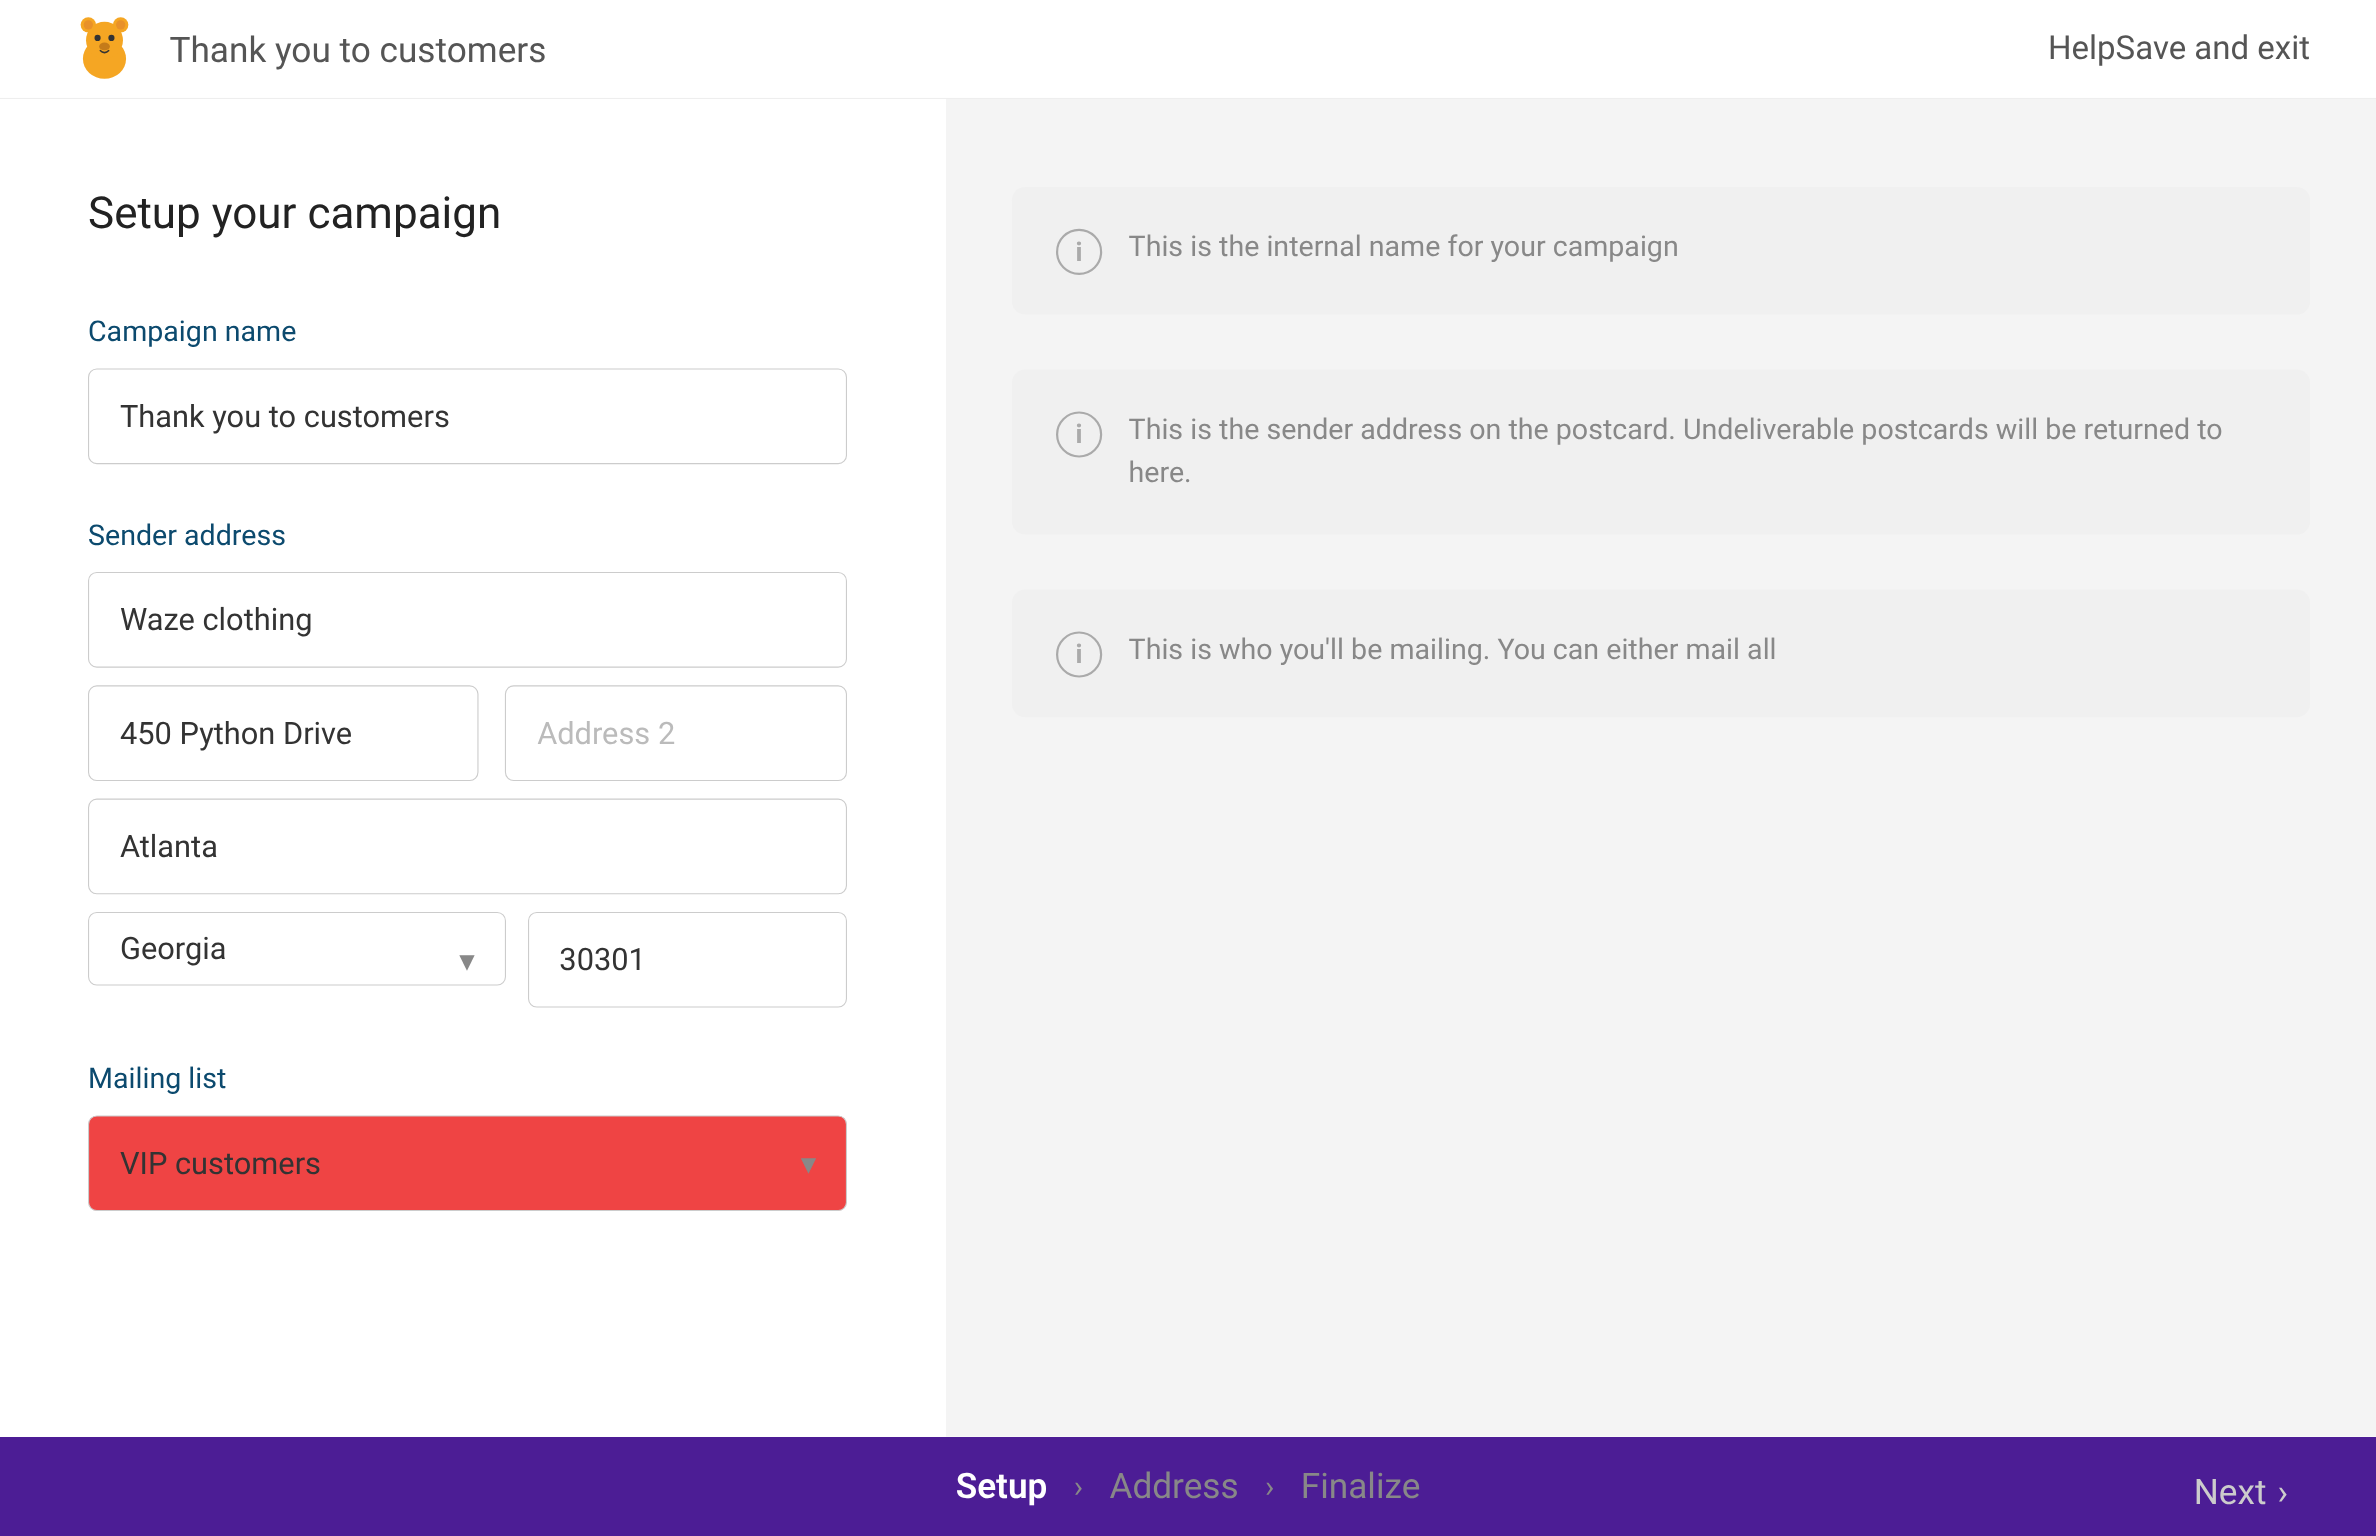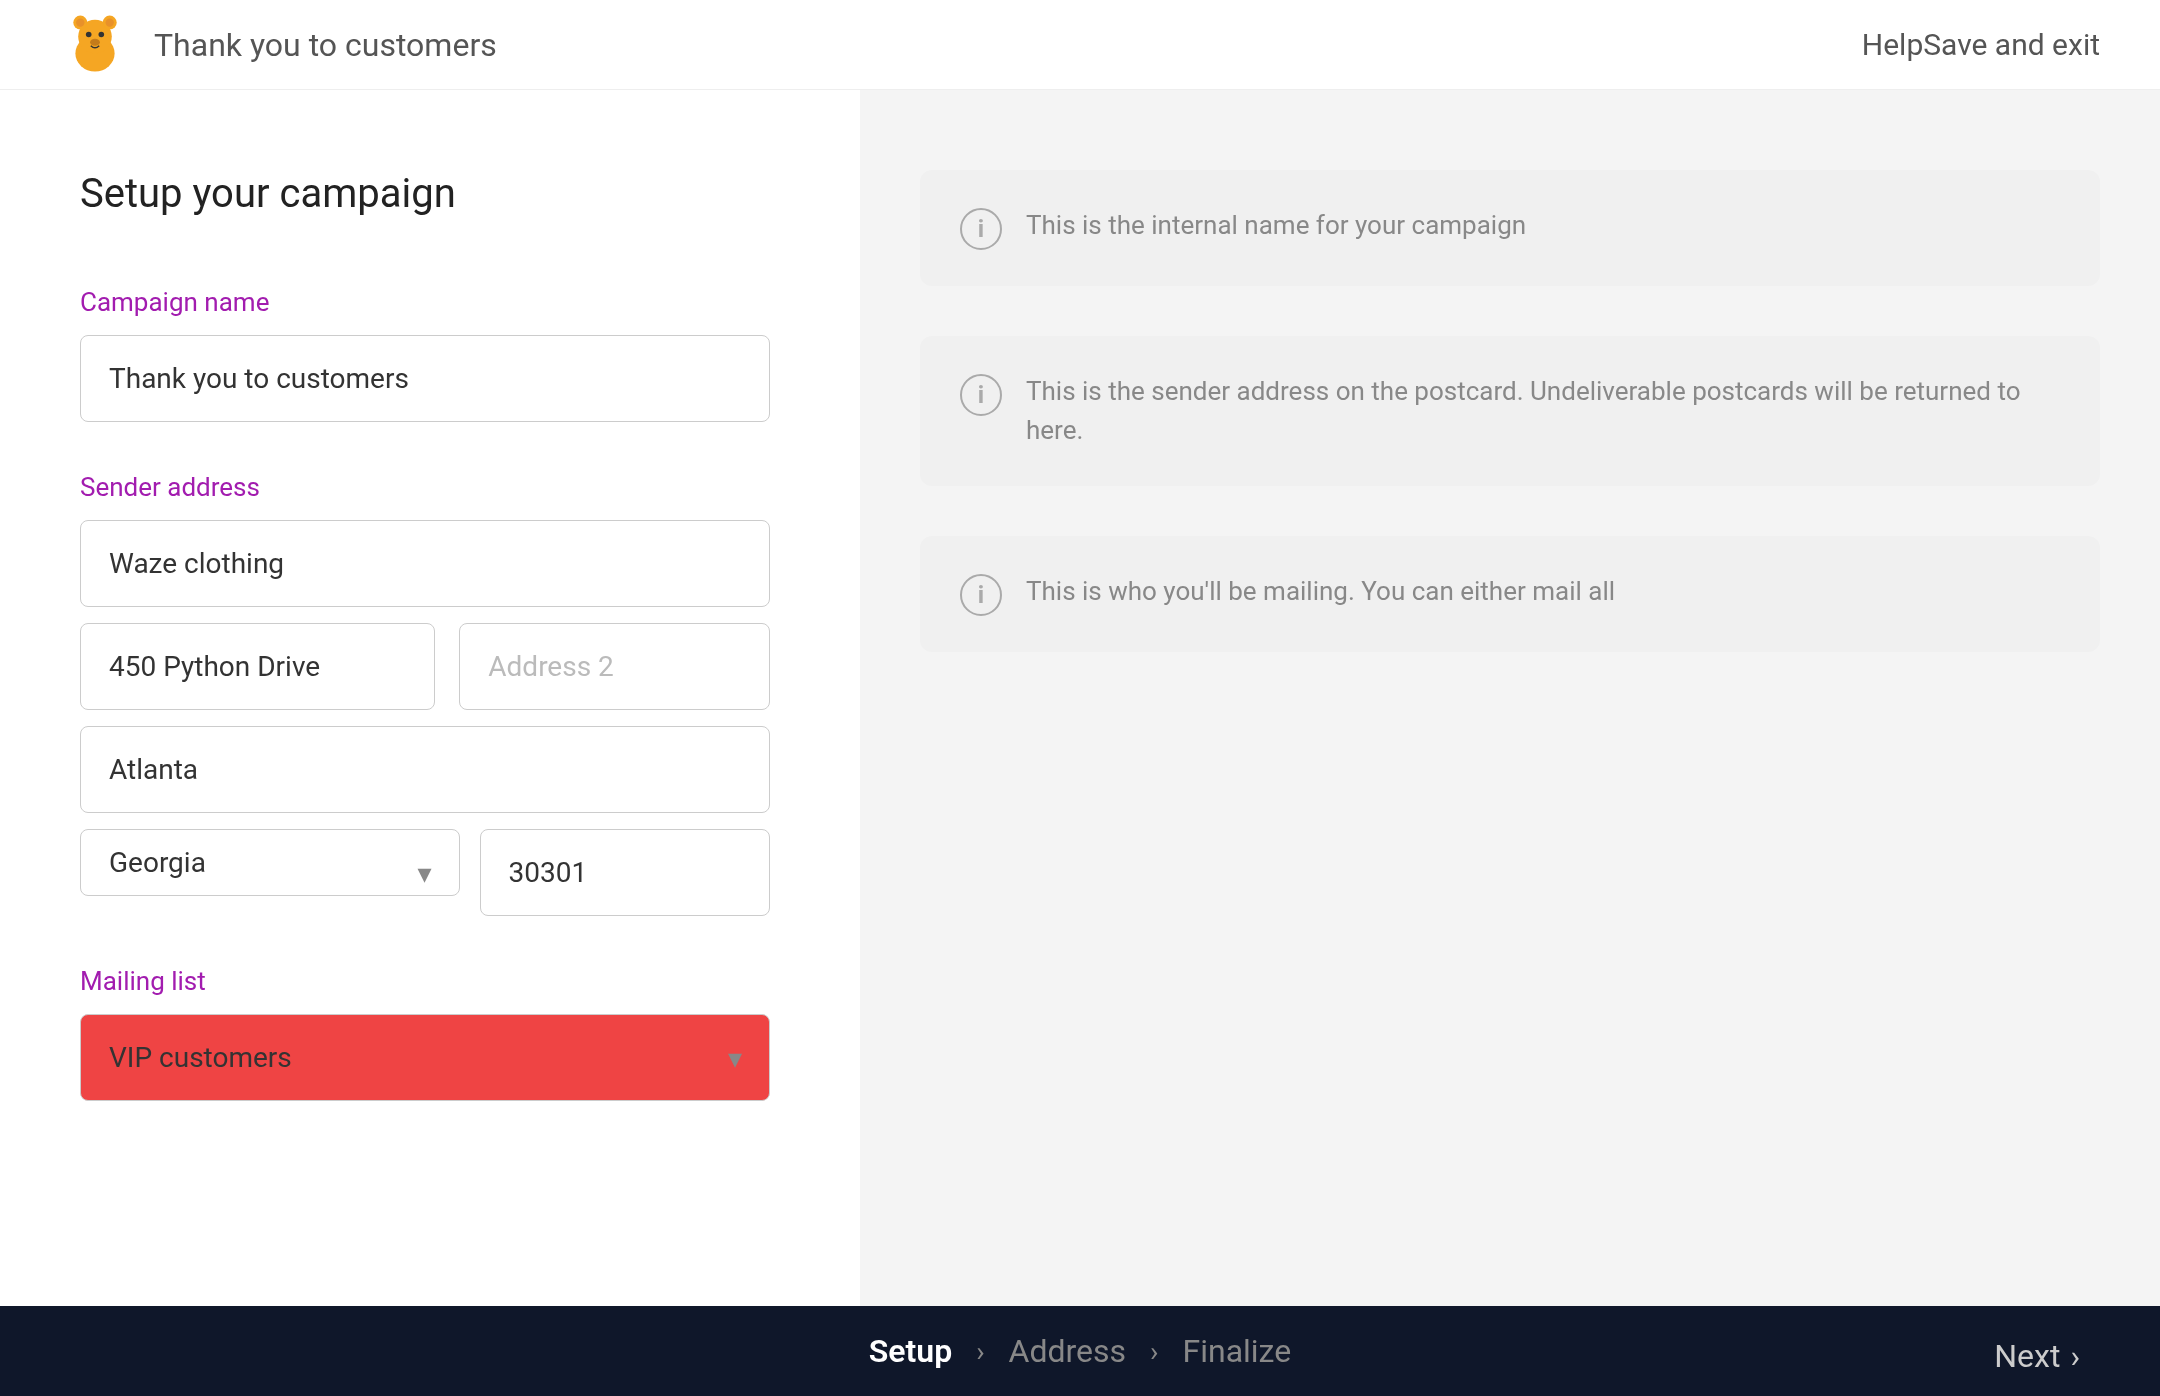--- a/index.html
+++ b/index.html
@@ -75,21 +75,21 @@
       color: #222;
       margin-bottom: 70px;
     }
 
     .form-section {
       margin-bottom: 50px;
     }
 
     .form-label {
       font-size: 26px;
-      color: #a21caf;
+      color: #0c4a6e;
       margin-bottom: 18px;
       display: block;
     }
 
     .form-input {
       width: 100%;
       padding: 26px 28px;
       border: 1.5px solid #ccc;
       border-radius: 8px;
       font-size: 28px;
@@ -226,21 +226,21 @@
       line-height: 1.5;
     }
 
     
     .footer-bar {
       position: fixed;
       bottom: 0;
       left: 0;
       width: 2160px;
       height: 90px;
-      background: #0f172a;
+      background: #4c1d95;
       display: flex;
       align-items: center;
       justify-content: center;
       padding: 0 80px;
     }
 
     .step-indicator {
       display: flex;
       align-items: center;
       gap: 24px;

